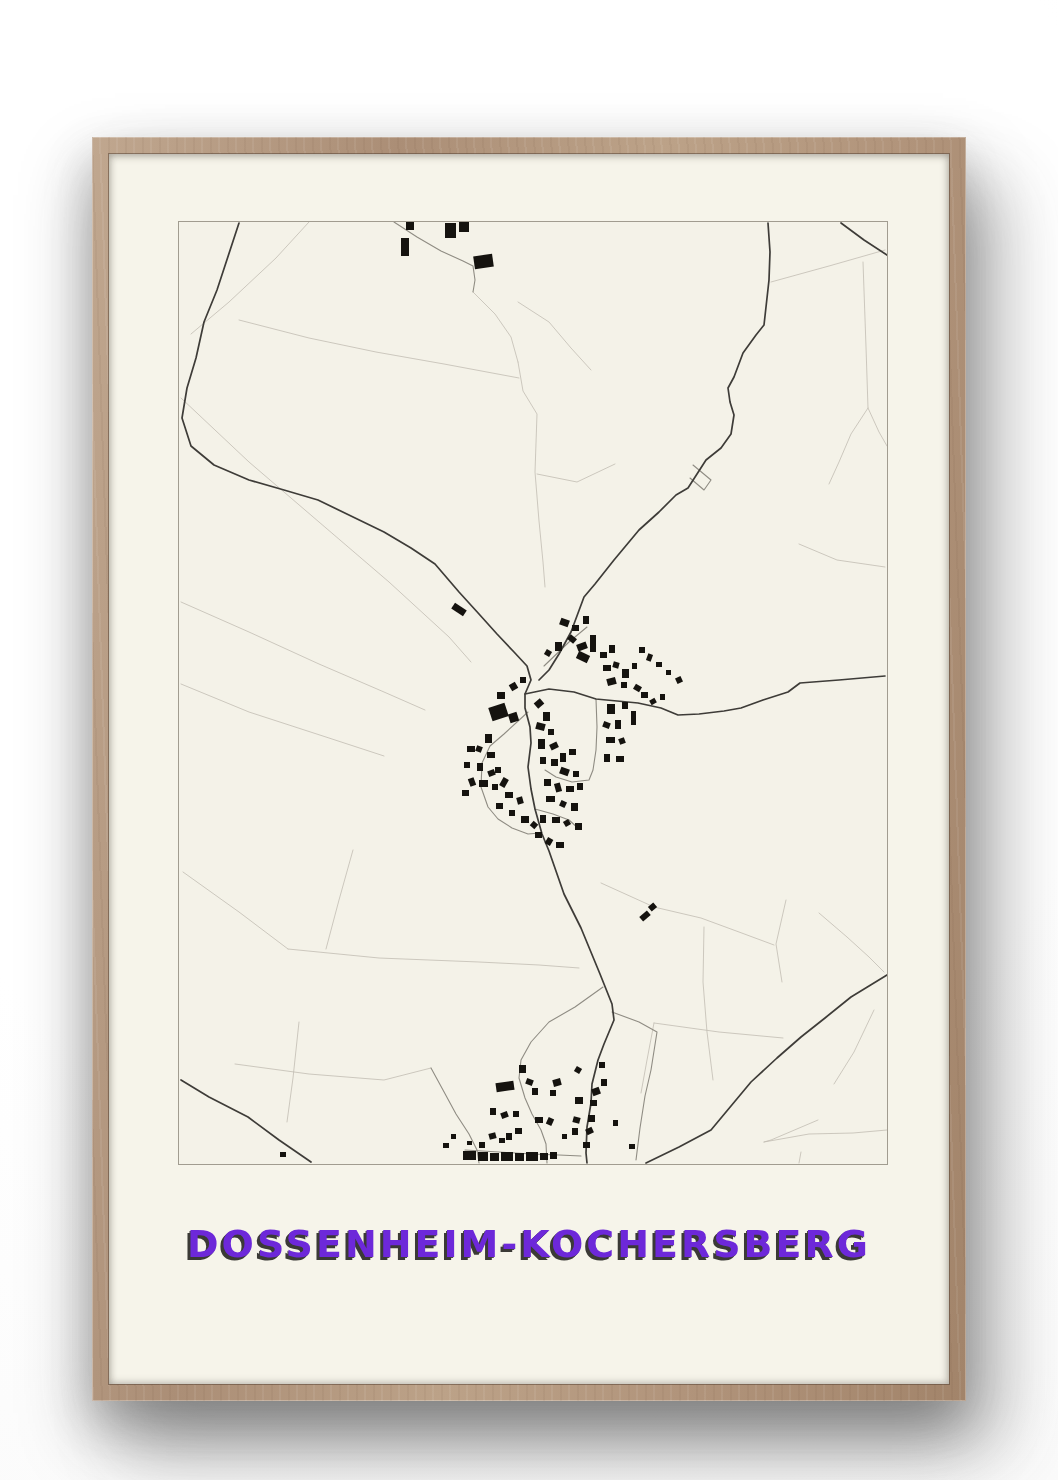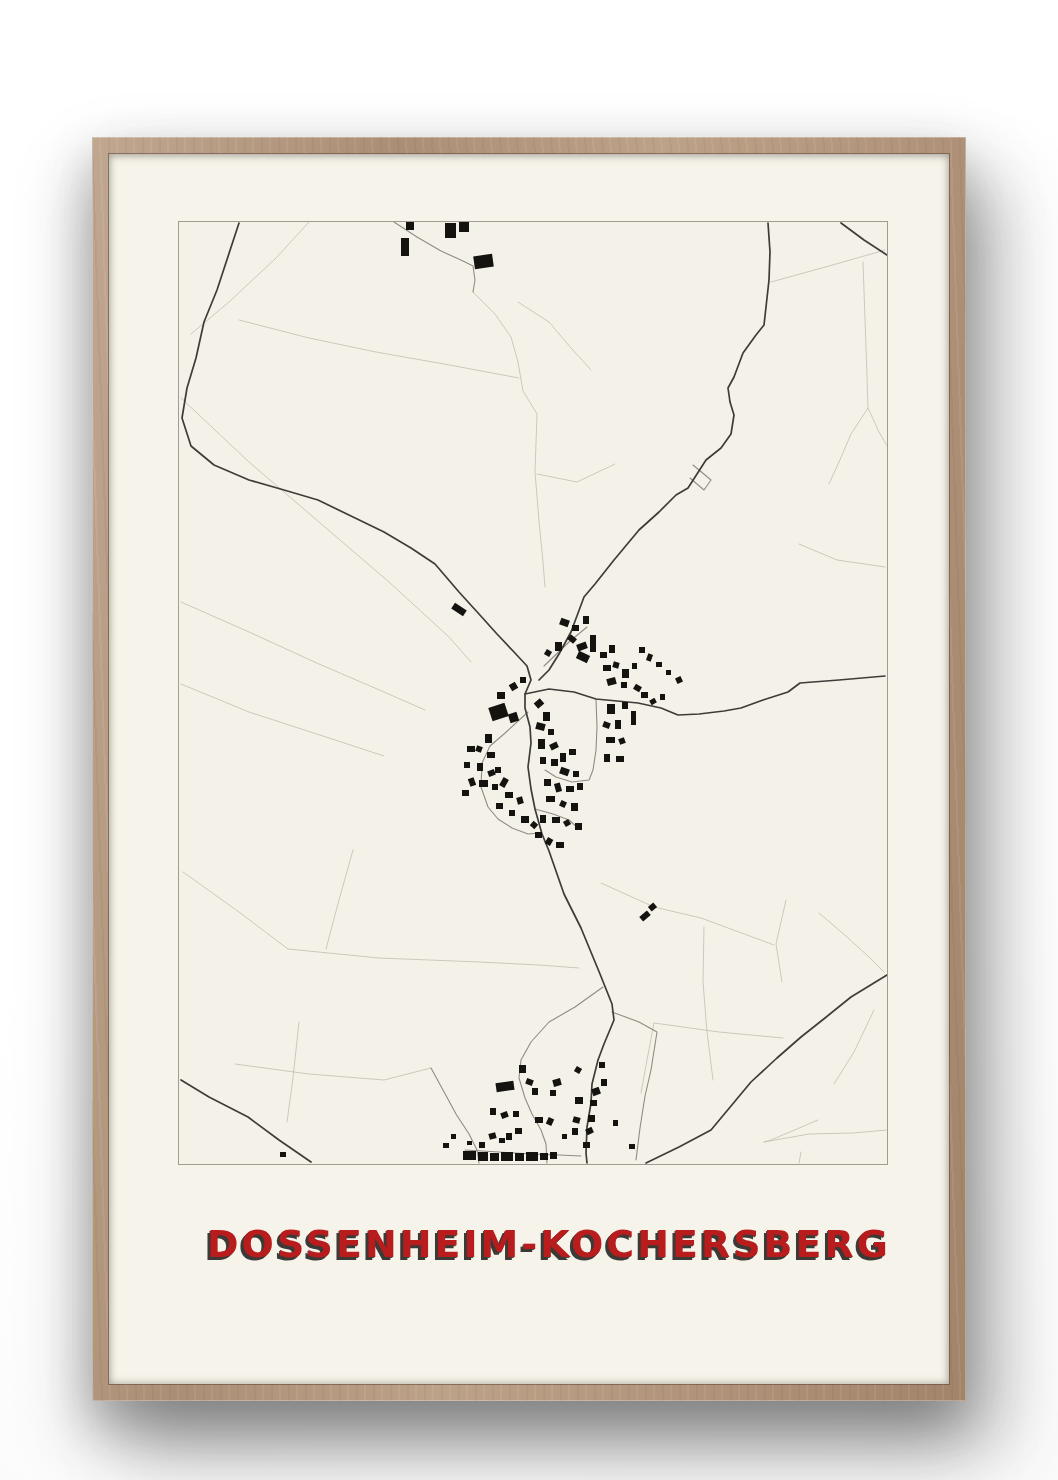--- a/index.html
+++ b/index.html
@@ -10,23 +10,23 @@
          box-shadow:0 35px 65px rgba(40,40,40,.38), 38px 48px 70px rgba(60,60,60,.28), -6px 18px 40px rgba(90,90,90,.18),
                     inset 0 0 0 1px rgba(255,255,255,.28);}
   .frame::before{content:"";position:absolute;inset:0;
          background:repeating-linear-gradient(88deg,rgba(255,255,255,.07) 0 2px,rgba(0,0,0,0) 2px 9px,rgba(90,60,40,.06) 9px 11px,rgba(0,0,0,0) 11px 17px);
          pointer-events:none;}
   .paper{position:absolute;left:17px;top:17px;right:17px;bottom:17px;background:#f6f4ea;
          box-shadow:0 0 0 1px rgba(90,70,55,.55), inset 0 3px 7px rgba(60,50,40,.28), inset -3px -3px 7px rgba(60,50,40,.14), inset 3px 0 6px rgba(60,50,40,.12);}
   .map{position:absolute;left:69px;top:67px;width:708px;height:942px;background:#f4f2e8;border:1px solid #a19c90;}
   .map svg{display:block;width:708px;height:942px;}
   .title{position:absolute;left:0;top:1068px;width:100%;text-align:center;
-         font-weight:bold;font-size:38px;letter-spacing:3px;color:#b91c1c;
+         font-weight:bold;font-size:38px;letter-spacing:3px;color:#6d28d9;
          text-shadow:-3px 3px 0 #3b3a36, -1px 1px 0 #4a4944;
-         user-select:none;white-space:nowrap;margin-left:20px;}
+         user-select:none;white-space:nowrap;}
 </style>
 </head>
 <body>
 
 <div class="wall">
   <div class="frame">
     <div class="paper">
       <div class="map">
         <svg id="map-svg" viewBox="0 0 708 942" xmlns="http://www.w3.org/2000/svg">
             <g>

